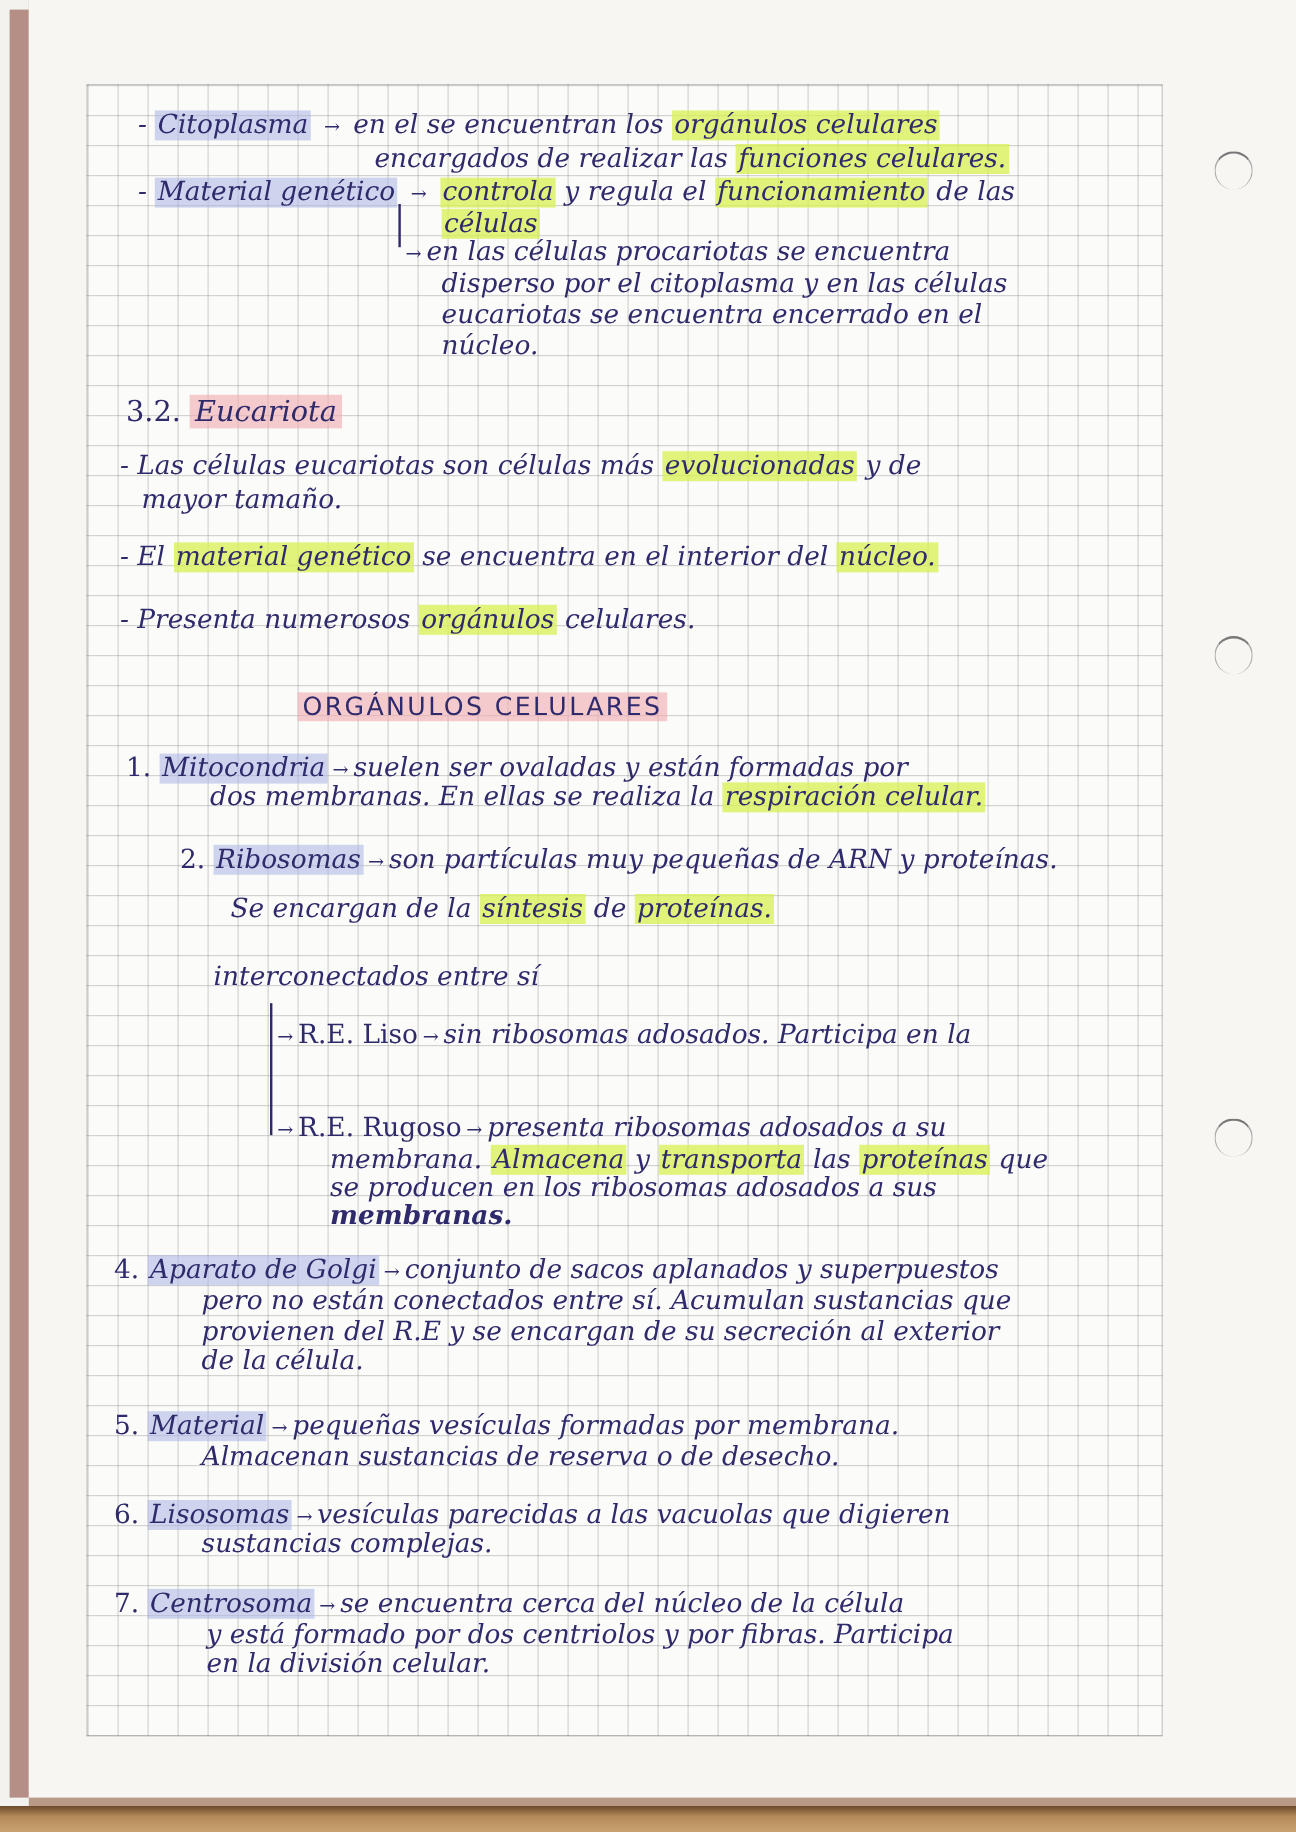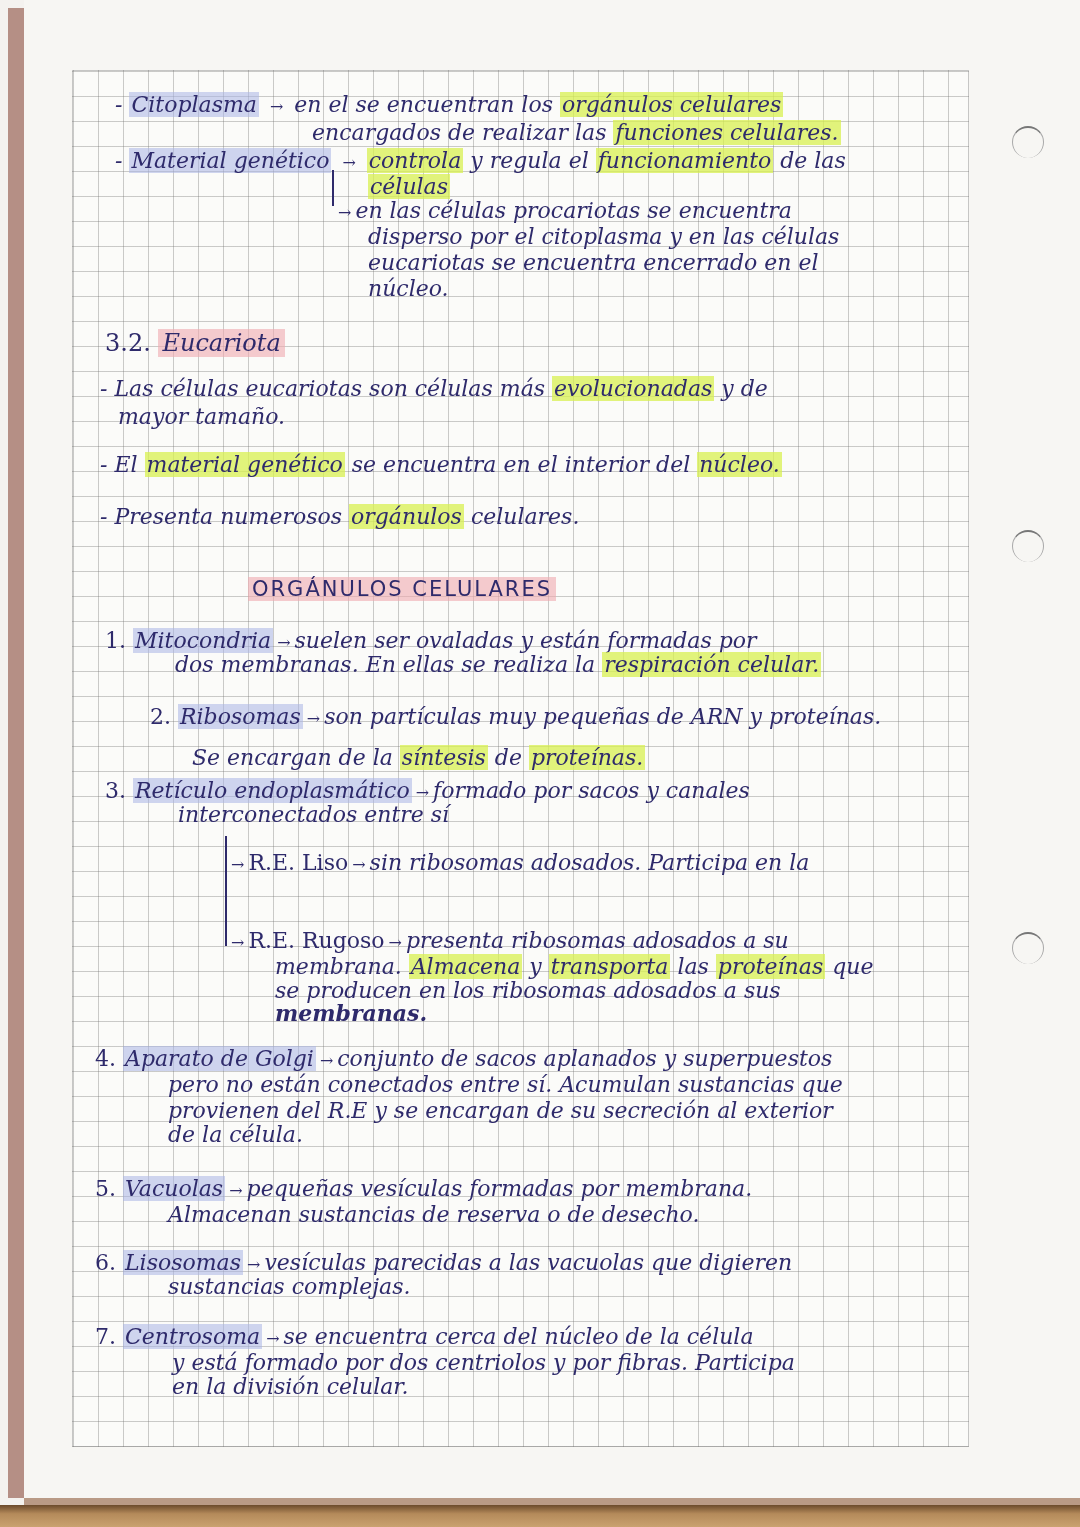--- a/index.html
+++ b/index.html
@@ -123,23 +123,20 @@
     <span>dos membranas. En ellas se realiza la </span><span class="hl-green">respiración celular.</span>
   </div>
 
   <div class="line" style="left:105px; top:704px;margin-left:45px;">
     <span style="font-style:normal">2.</span> <span class="hl-blue">Ribosomas</span><span class="arrow">→</span><span>son partículas muy pequeñas de ARN y proteínas.</span>
   </div>
   <div class="line" style="left:192px; top:730px;margin-top:15px;">
     <span>Se encargan de la </span><span class="hl-green">síntesis</span><span> de </span><span class="hl-green">proteínas.</span>
   </div>
 
-  <div class="line" style="left:105px; top:778px;">
-    <span style="font-style:normal">3.</span> <span class="hl-blue">Retículo endoplasmático</span><span class="arrow">→</span><span>formado por sacos y canales</span>
-  </div>
   <div class="line" style="left:178px; top:802px;">interconectados entre sí</div>
 
   <div class="vbar" style="left:225px; top:836px; height:110px;"></div>
 
   <div class="line" style="left:227px; top:850px;">
     <span class="arrow">→</span><span style="font-style:normal">R.E. Liso</span><span class="arrow">→</span><span>sin ribosomas adosados. Participa en la</span>
   </div>
 
   <div class="line" style="left:227px; top:928px;">
     <span class="arrow">→</span><span style="font-style:normal">R.E. Rugoso</span><span class="arrow">→</span><span>presenta ribosomas adosados a su</span>
@@ -151,21 +148,21 @@
   <div class="line" style="left:275px; top:1000px;font-weight:bold;">membranas.</div>
 
   <div class="line" style="left:95px; top:1046px;">
     <span style="font-style:normal">4.</span> <span class="hl-blue">Aparato de Golgi</span><span class="arrow">→</span><span>conjunto de sacos aplanados y superpuestos</span>
   </div>
   <div class="line" style="left:168px; top:1098px;">provienen del R.E y se encargan de su secreción al exterior</div>
   <div class="line" style="left:168px; top:1072px;">pero no están conectados entre sí. Acumulan sustancias que</div>
   <div class="line" style="left:168px; top:1122px;">de la célula.</div>
 
   <div class="line" style="left:95px; top:1176px;">
-    <span style="font-style:normal">5.</span> <span class="hl-blue">Vacuolas</span><span class="arrow">→</span><span>pequeñas vesículas formadas por membrana.</span>
+    <span style="font-style:normal">5.</span> <span class="hl-blue">Material</span><span class="arrow">→</span><span>pequeñas vesículas formadas por membrana.</span>
   </div>
   <div class="line" style="left:168px; top:1202px;text-align:right;">Almacenan sustancias de reserva o de desecho.</div>
 
   <div class="line" style="left:95px; top:1250px;">
     <span style="font-style:normal">6.</span> <span class="hl-blue">Lisosomas</span><span class="arrow">→</span><span>vesículas parecidas a las vacuolas que digieren</span>
   </div>
   <div class="line" style="left:168px; top:1274px;">sustancias complejas.</div>
 
   <div class="line" style="left:95px; top:1324px;">
     <span style="font-style:normal">7.</span> <span class="hl-blue">Centrosoma</span><span class="arrow">→</span><span>se encuentra cerca del núcleo de la célula</span>

